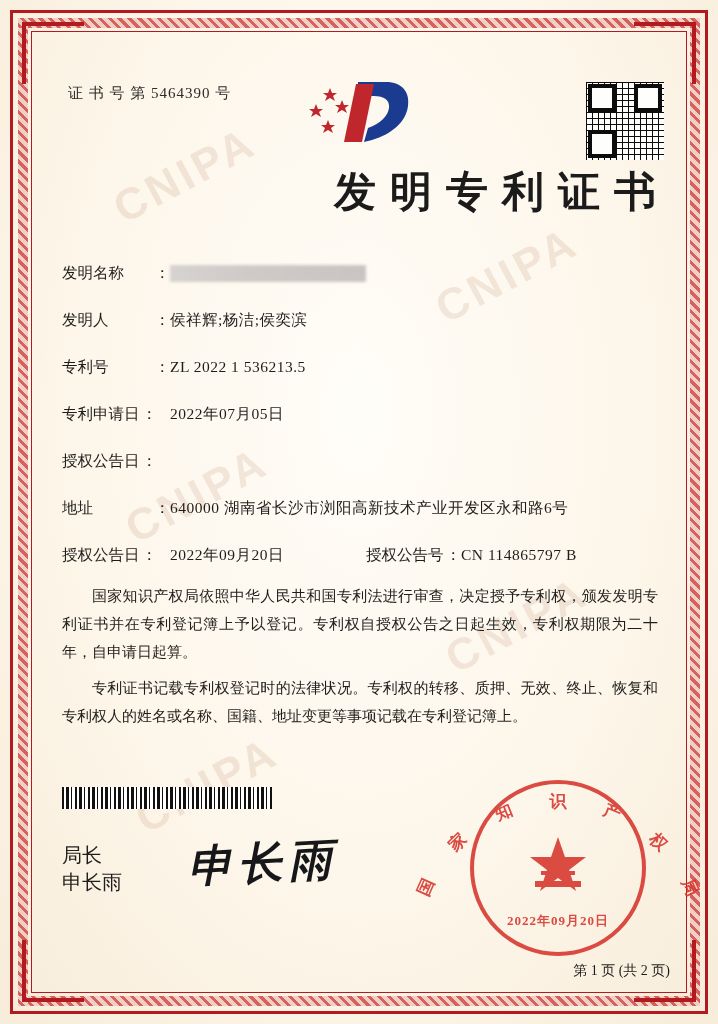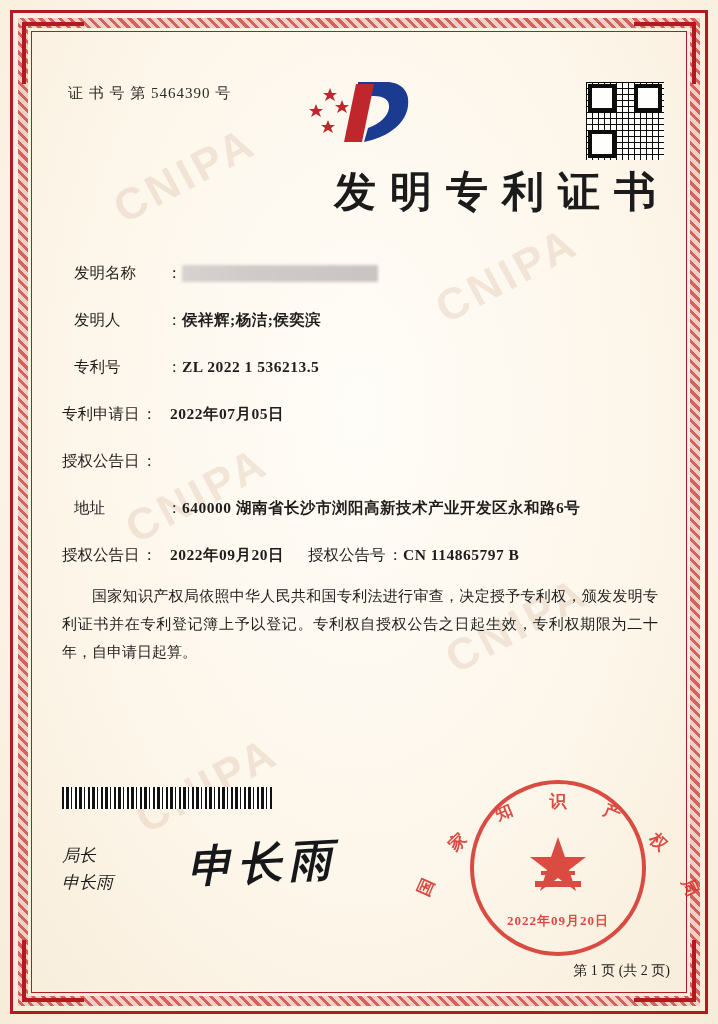--- a/index.html
+++ b/index.html
@@ -164,38 +164,37 @@
   }
   .label {
     width: 108px;
     flex: none;
     letter-spacing: 0px;
     white-space: nowrap;
   }
   .label.spread {
     display: flex;
     justify-content: space-between;
-    margin-left: 12px;
   }
   .colon { margin-left: 2px; }
-  .value { letter-spacing: .5px; font-weight: bold; }
+  .value { letter-spacing: .5px; }
 
   .redacted {
     display: inline-block;
     width: 196px;
     height: 17px;
     background: linear-gradient(90deg,#d6d2cf 0%, #cfcac7 40%, #c9c4c1 100%);
     filter: blur(1.4px);
     vertical-align: middle;
     border-radius: 1px;
   }
 
   .row-inline { display: flex; }
   .row-inline .label2 {
-    margin-left: 24px;
+    margin-left: 82px;
     white-space: nowrap;
     font-family: Liberation Mono, monospace;
   }
 
   
   .paras {
     position: absolute;
     left: 14px; right: 12px;
     top: 530px;
     font-size: 15px;
@@ -216,24 +215,23 @@
       #111 0px, #111 2px, #fff 2px, #fff 4px,
       #111 4px, #111 7px, #fff 7px, #fff 9px,
       #111 9px, #111 10px, #fff 10px, #fff 13px);
   }
 
   
   .sig-label {
     position: absolute;
     left: 14px;
     top: 790px;
-    font-size: 17px;
+    font-size: 20px;
     line-height: 27px;
     color: #1f1d1b;
-    font-style: italic;
   }
   .sig-hand {
     position: absolute;
     left: 140px;
     top: 782px;
     font-size: 44px;
     color: #15171a;
     font-family: "DejaVu Serif", serif;
     font-style: italic;
     font-weight: 700;
@@ -387,20 +385,21 @@
         <div class="label2">
           <span>授权公告号</span><span class="colon">：</span>
         </div>
         <div class="value">CN 114865797 B</div>
       </div>
 
     </div>
 
     <div class="paras">
       <p>国家知识产权局依照中华人民共和国专利法进行审查，决定授予专利权，颁发发明专利证书并在专利登记簿上予以登记。专利权自授权公告之日起生效，专利权期限为二十年，自申请日起算。</p>
+      <p>专利证书记载专利权登记时的法律状况。专利权的转移、质押、无效、终止、恢复和专利权人的姓名或名称、国籍、地址变更等事项记载在专利登记簿上。</p>
     </div>
 
     <div class="barcode"></div>
 
     <div class="sig-label">
       <div>局长</div>
       <div>申长雨</div>
     </div>
 
     <div class="sig-hand">申长雨</div>

